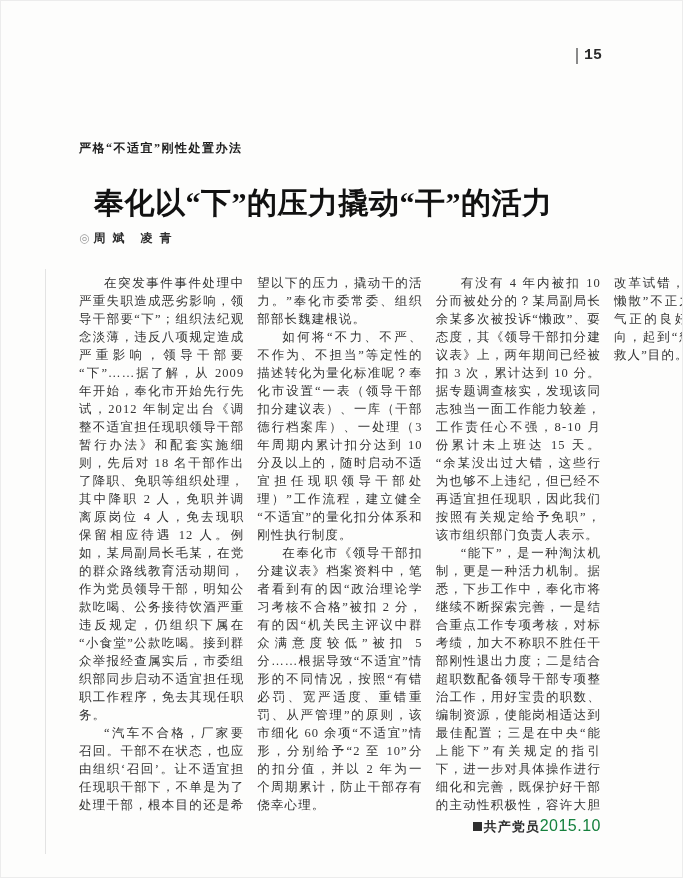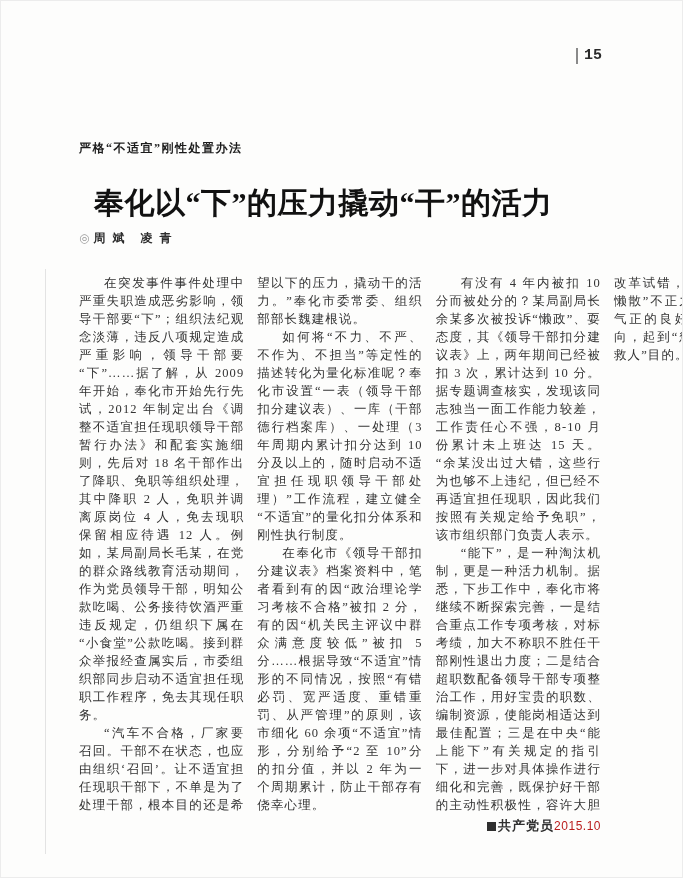--- a/index.html
+++ b/index.html
@@ -66,21 +66,21 @@
   .footer .logo-square {
     display:inline-block; width:9px; height:9px;
     background:#2f2f2f; margin-right:2px; align-self:center;
   }
   .footer .magazine-name {
     font-family:"DejaVu Serif","Liberation Serif",serif;
     font-weight:bold; 
     font-size:13px; letter-spacing:1px; color:#2f2f2f;
   }
   .footer .issue {
-    font-size:12px; color:#b91c1c; letter-spacing:0.5px;
+    font-size:16px; color:#15803d; letter-spacing:0.5px;
   }
 </style>
 </head>
 <body>
 
 <div class="page">
 
   <div class="page-number">
     <span class="bar"></span>
     <span>15</span>

